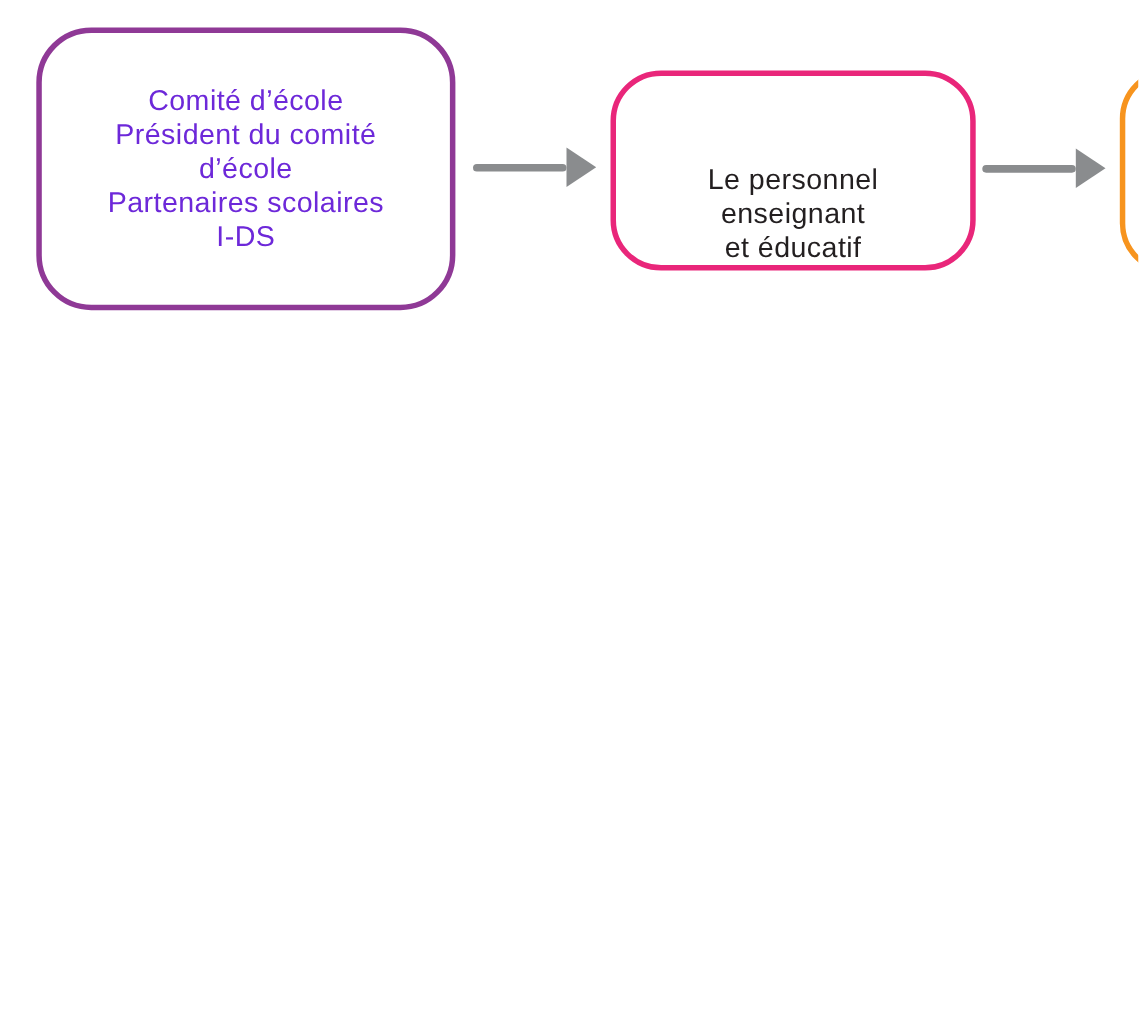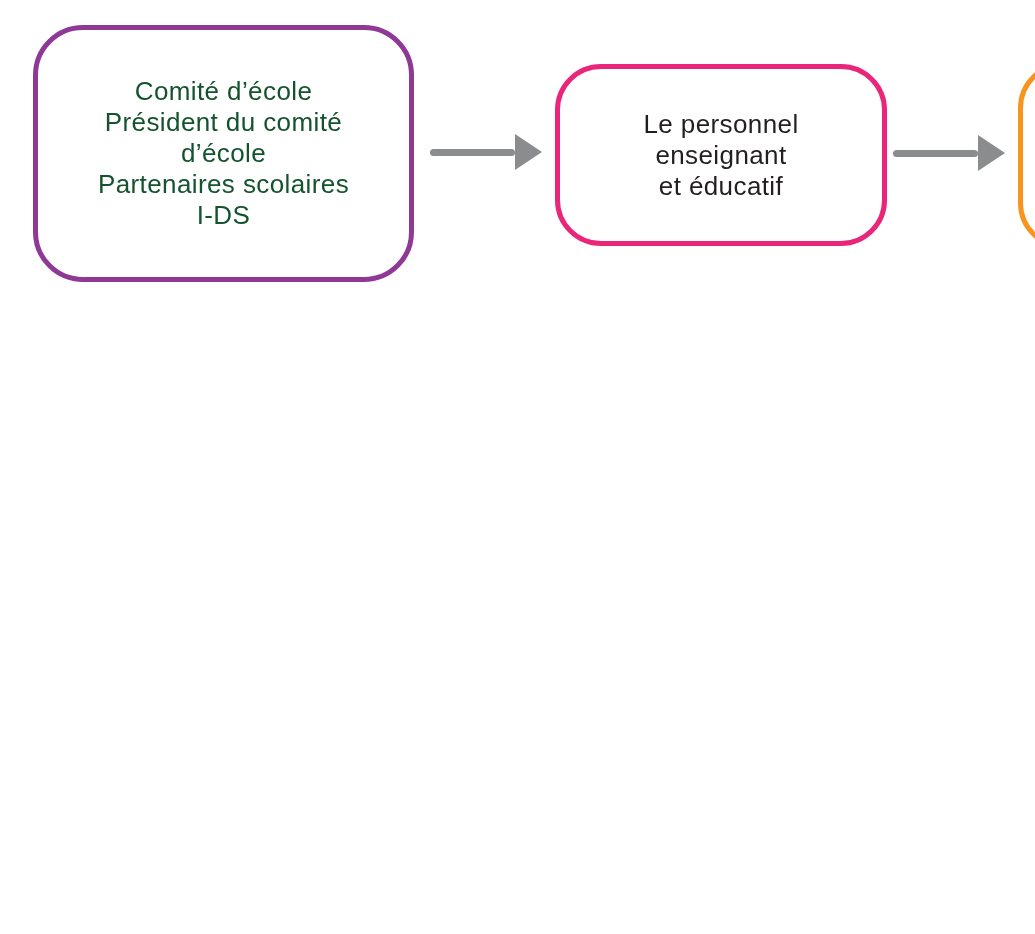--- a/index.html
+++ b/index.html
@@ -30,20 +30,21 @@
     width: 381px;
     height: 257px;
     border-radius: 50px;
   }
   .node-2 {
     left: 555px;
     top: 64px;
     width: 332px;
     height: 182px;
     border-radius: 46px;
+    align-items: flex-end;
   }
   .node-3 {
     left: 1018px;
     top: 62px;
     width: 330px;   
     height: 187px;
     border-radius: 46px;
   }
   .node-text {
     white-space: pre-line;
@@ -74,21 +75,21 @@
     border-bottom: 18px solid transparent;
     border-left: 27px solid #8a8c8e;
   }
 </style>
 </head>
 <body>
 
 <div class="canvas">
 
   <div class="node node-1" style="border-color: rgb(143, 57, 150);">
-    <div class="node-text" style="color: #14532d;">Comité d’école
+    <div class="node-text" style="color: #6d28d9;">Comité d’école
 Président du comité
 d’école
 Partenaires scolaires
 I-DS</div>
   </div>
 
   <div class="arrow arrow-1">
     <div class="arrow-shaft" style="background: rgb(138, 140, 142);"></div>
     <div class="arrow-head" style="border-left-color: rgb(138, 140, 142);"></div>
   </div>

